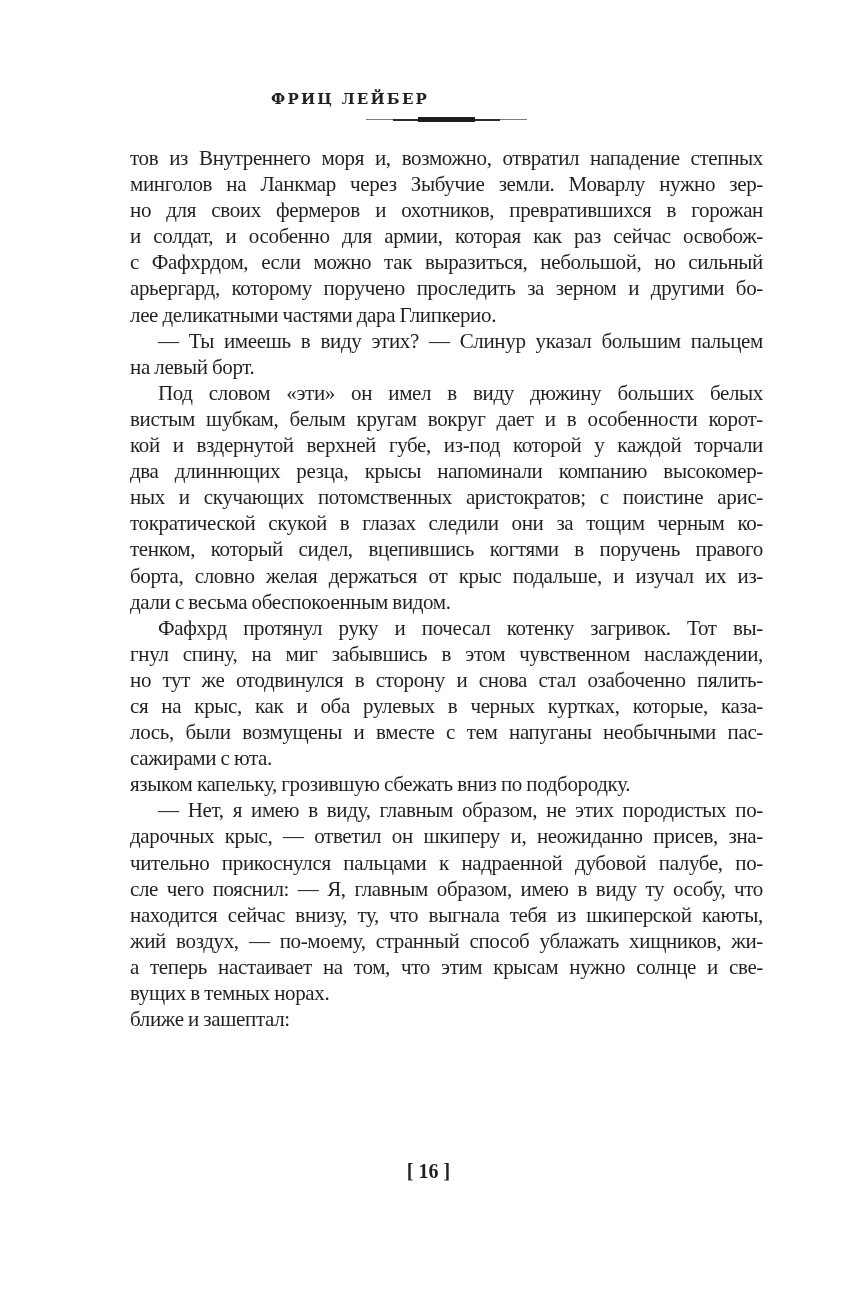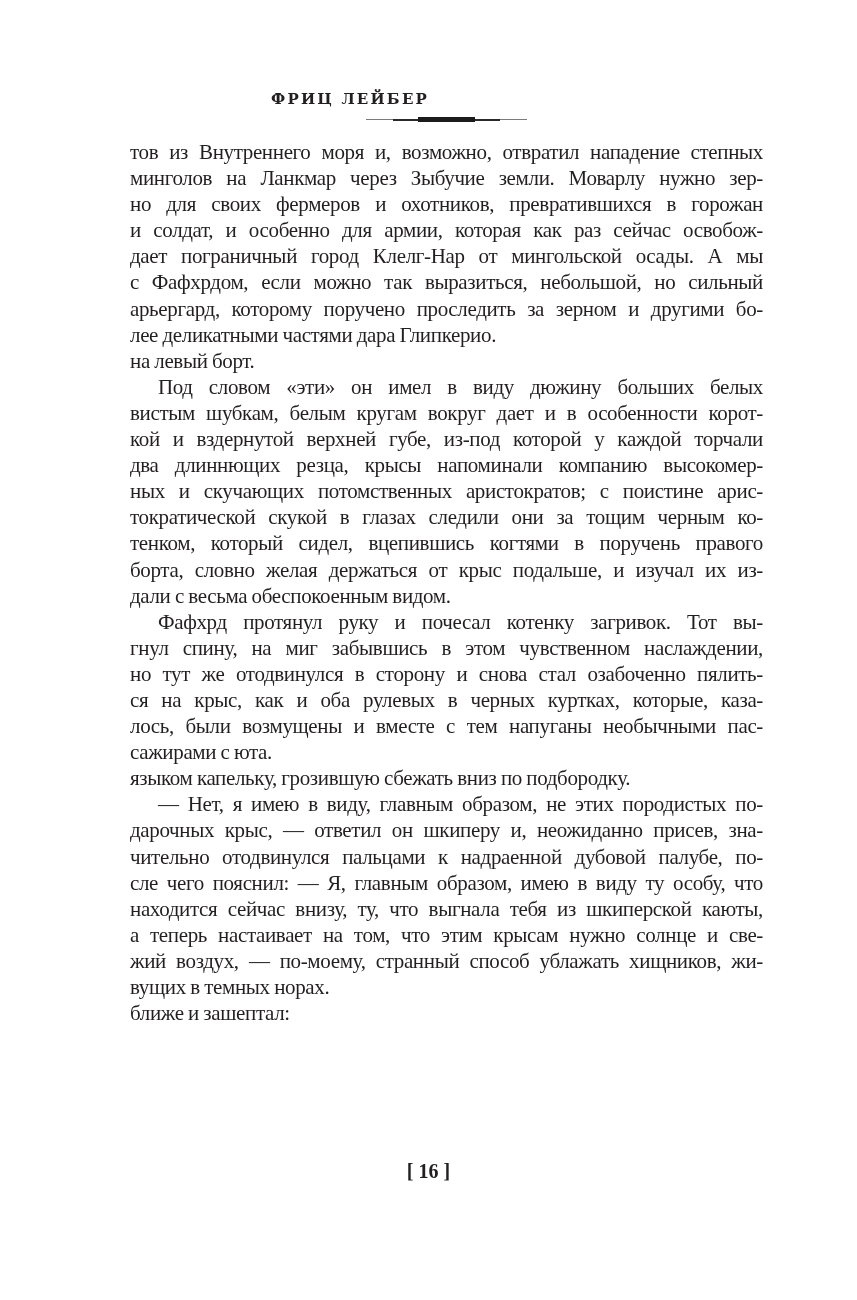--- a/index.html
+++ b/index.html
@@ -50,21 +50,21 @@
     }
     .head-rule .thick {
       position: absolute;
       left: 52px; right: 52px;
       top: 0px;
       height: 5px;
       background: #1c1c1c;
     }
     .text-block {
       position: absolute;
-      top: 139px;
+      top: 145px;
       left: 130px;
       width: 633px;
       font-size: 21px;
       line-height: 26.1px;
       text-align: justify;
       letter-spacing: -0.35px;
       word-spacing: -0.5px;
     }
     .text-block p {
       margin: 0;
@@ -100,46 +100,46 @@
     <div class="thin"></div>
     <div class="mid"></div>
     <div class="thick"></div>
   </div>
 
   <div class="text-block" id="text-block">
       <p class="">тов из Внутреннего моря и, возможно, отвратил нападение степных</p>
       <p class="">минголов на Ланкмар через Зыбучие земли. Моварлу нужно зер-</p>
       <p class="">но для своих фермеров и охотников, превратившихся в горожан</p>
       <p class="">и солдат, и особенно для армии, которая как раз сейчас освобож-</p>
-      <p class="">дает пограничный город Клелг-Нар от мингольской осады. А мы</p>
       <p class="">с Фафхрдом, если можно так выразиться, небольшой, но сильный</p>
       <p class="">арьергард, которому поручено проследить за зерном и другими бо-</p>
       <p class="last">лее деликатными частями дара Глипкерио.</p>
+      <p class="indent">— Ты имеешь в виду этих? — Слинур указал большим пальцем</p>
       <p class="last">на левый борт.</p>
       <p class="indent">Под словом «эти» он имел в виду дюжину больших белых</p>
       <p class="">вистым шубкам, белым кругам вокруг дает и в особенности корот-</p>
       <p class="">кой и вздернутой верхней губе, из-под которой у каждой торчали</p>
       <p class="">два длиннющих резца, крысы напоминали компанию высокомер-</p>
       <p class="">ных и скучающих потомственных аристократов; с поистине арис-</p>
       <p class="">тократической скукой в глазах следили они за тощим черным ко-</p>
       <p class="">тенком, который сидел, вцепившись когтями в поручень правого</p>
       <p class="">борта, словно желая держаться от крыс подальше, и изучал их из-</p>
       <p class="last">дали с весьма обеспокоенным видом.</p>
       <p class="indent">Фафхрд протянул руку и почесал котенку загривок. Тот вы-</p>
       <p class="">гнул спину, на миг забывшись в этом чувственном наслаждении,</p>
       <p class="">но тут же отодвинулся в сторону и снова стал озабоченно пялить-</p>
       <p class="">ся на крыс, как и оба рулевых в черных куртках, которые, каза-</p>
       <p class="">лось, были возмущены и вместе с тем напуганы необычными пас-</p>
       <p class="last">сажирами с юта.</p>
       <p class="last">языком капельку, грозившую сбежать вниз по подбородку.</p>
       <p class="indent">— Нет, я имею в виду, главным образом, не этих породистых по-</p>
       <p class="">дарочных крыс, — ответил он шкиперу и, неожиданно присев, зна-</p>
-      <p class="">чительно отодвинулся пальцами к надраенной дубовой палубе, по-</p>
+      <p class="">чительно прикоснулся пальцами к надраенной дубовой палубе, по-</p>
       <p class="">сле чего пояснил: — Я, главным образом, имею в виду ту особу, что</p>
       <p class="">находится сейчас внизу, ту, что выгнала тебя из шкиперской каюты,</p>
+      <p class="">жий воздух, — по-моему, странный способ ублажать хищников, жи-</p>
       <p class="">а теперь настаивает на том, что этим крысам нужно солнце и све-</p>
-      <p class="">жий воздух, — по-моему, странный способ ублажать хищников, жи-</p>
       <p class="last">вущих в темных норах.</p>
       <p class="last">ближе и зашептал:</p>
     </div>
 
   <div class="folio">[ 16 ]</div>
 </div>
 
 </body></html>

